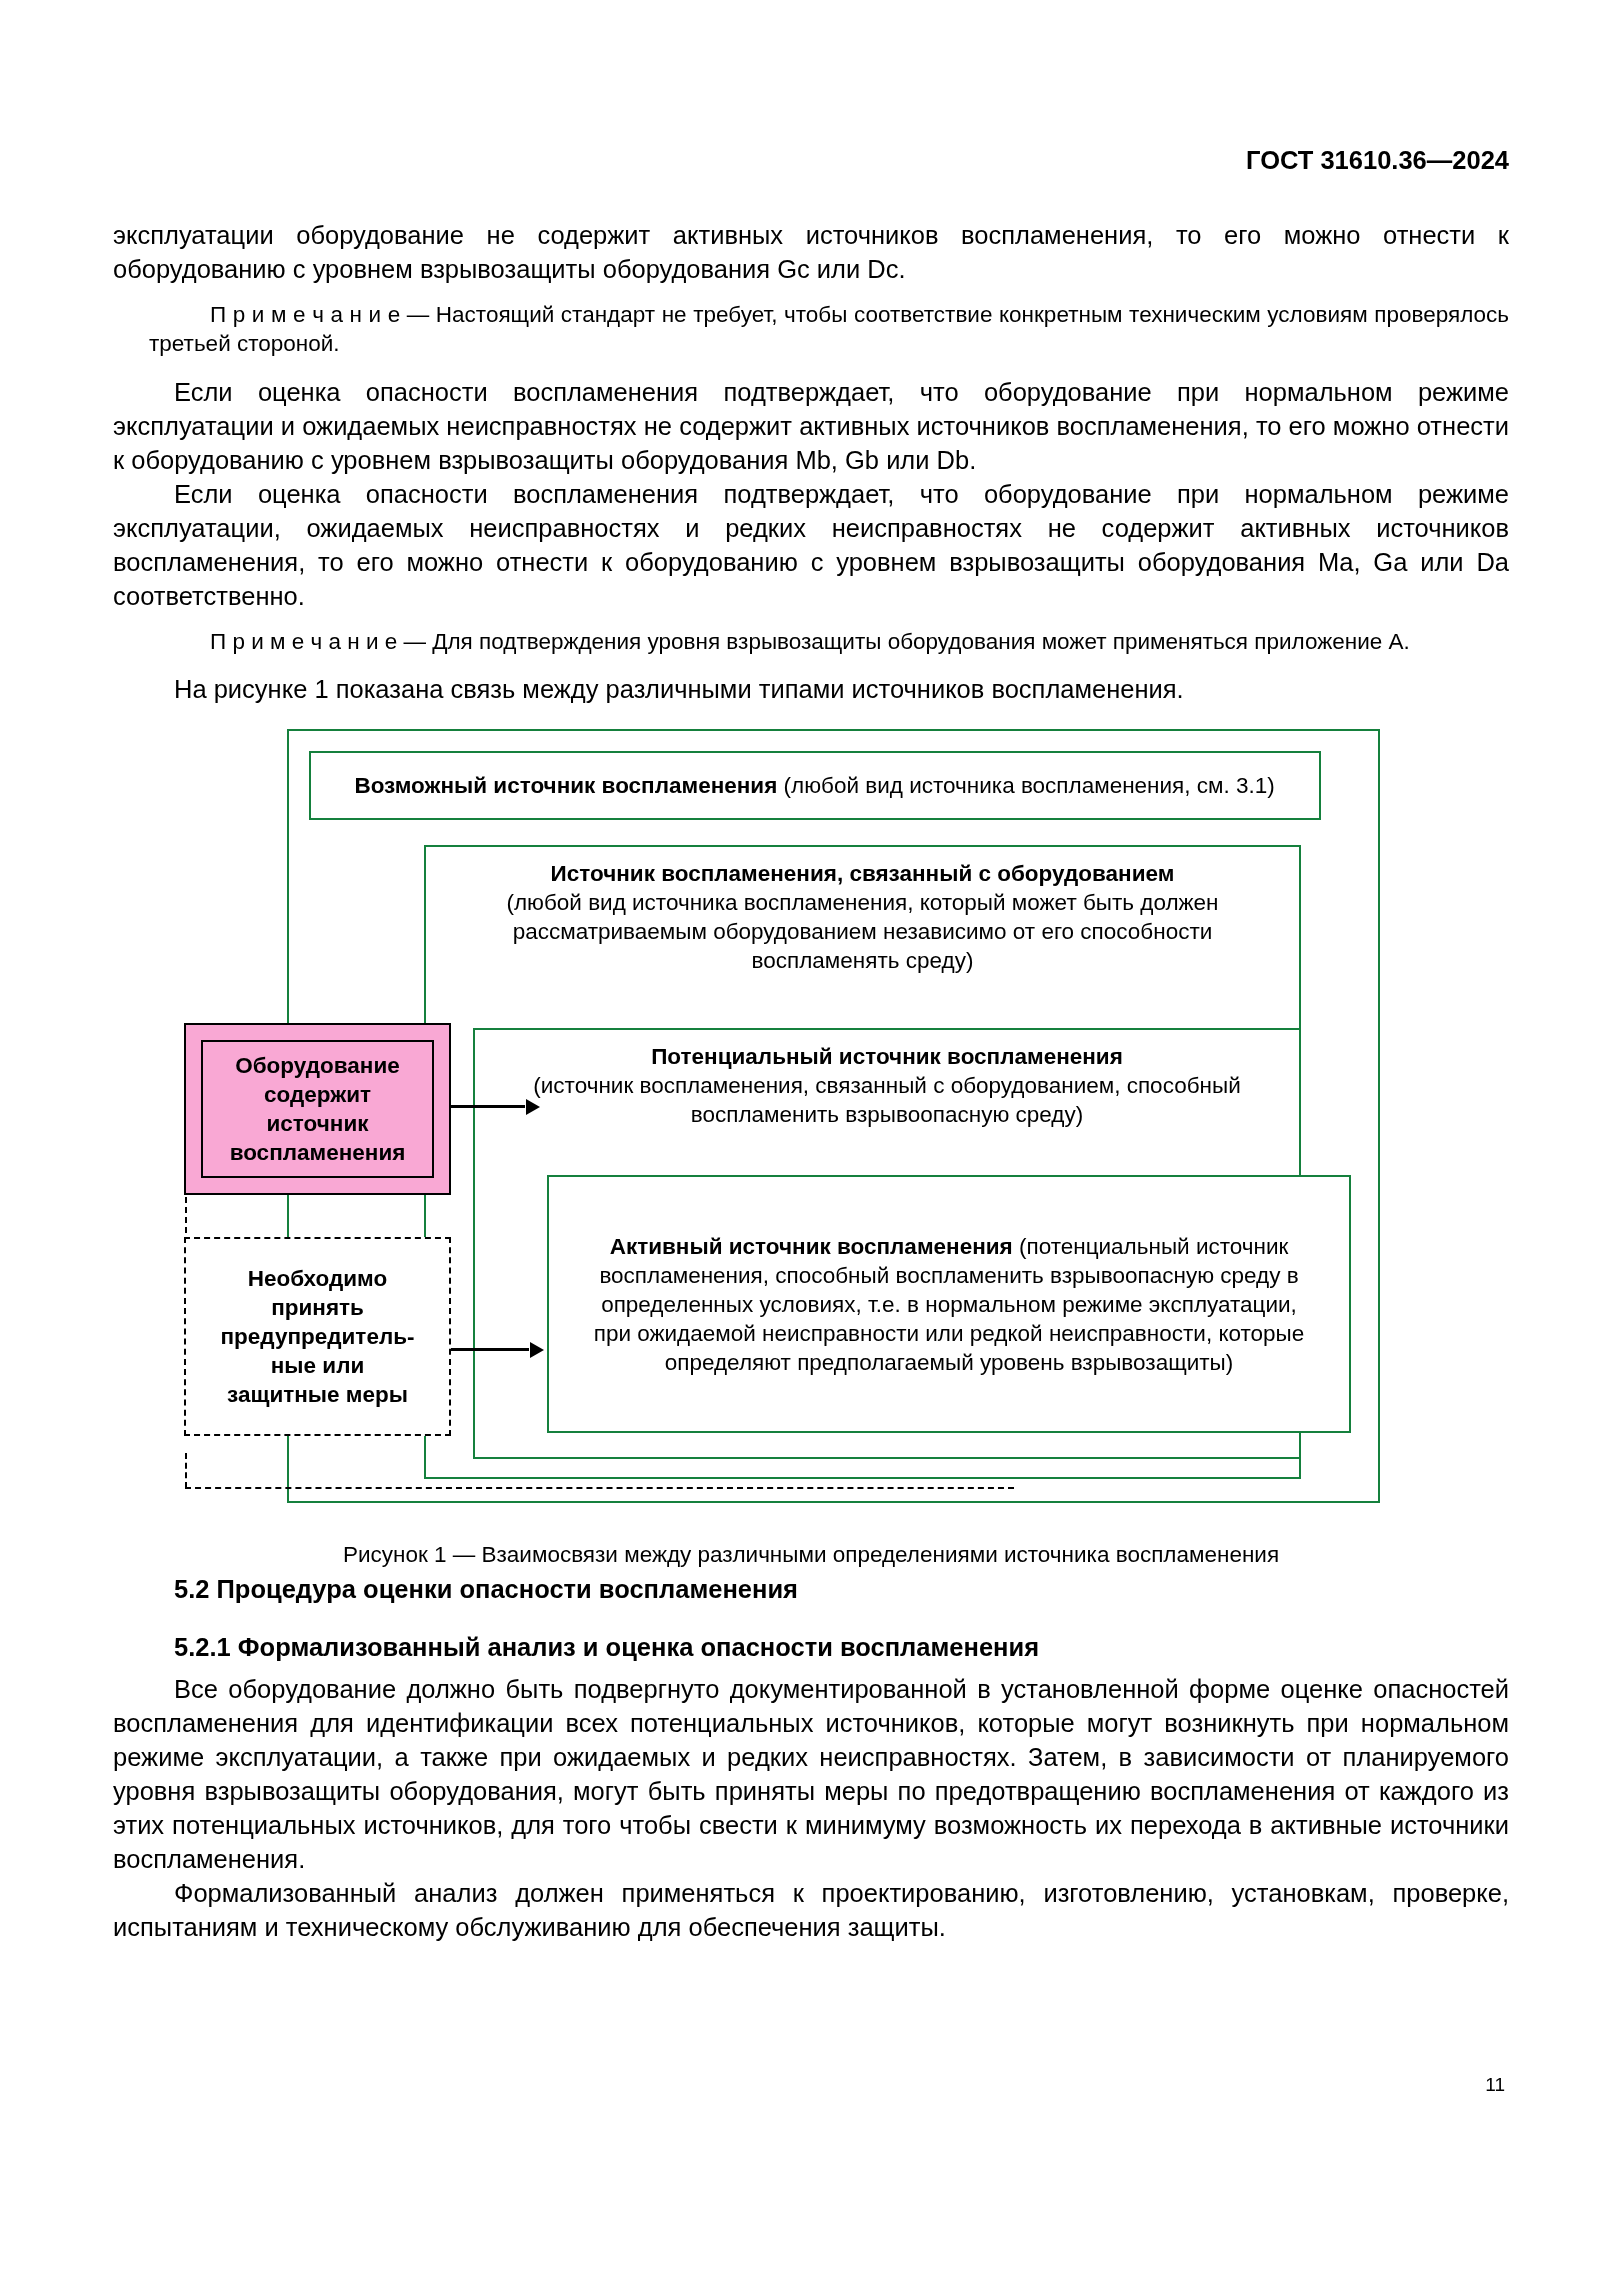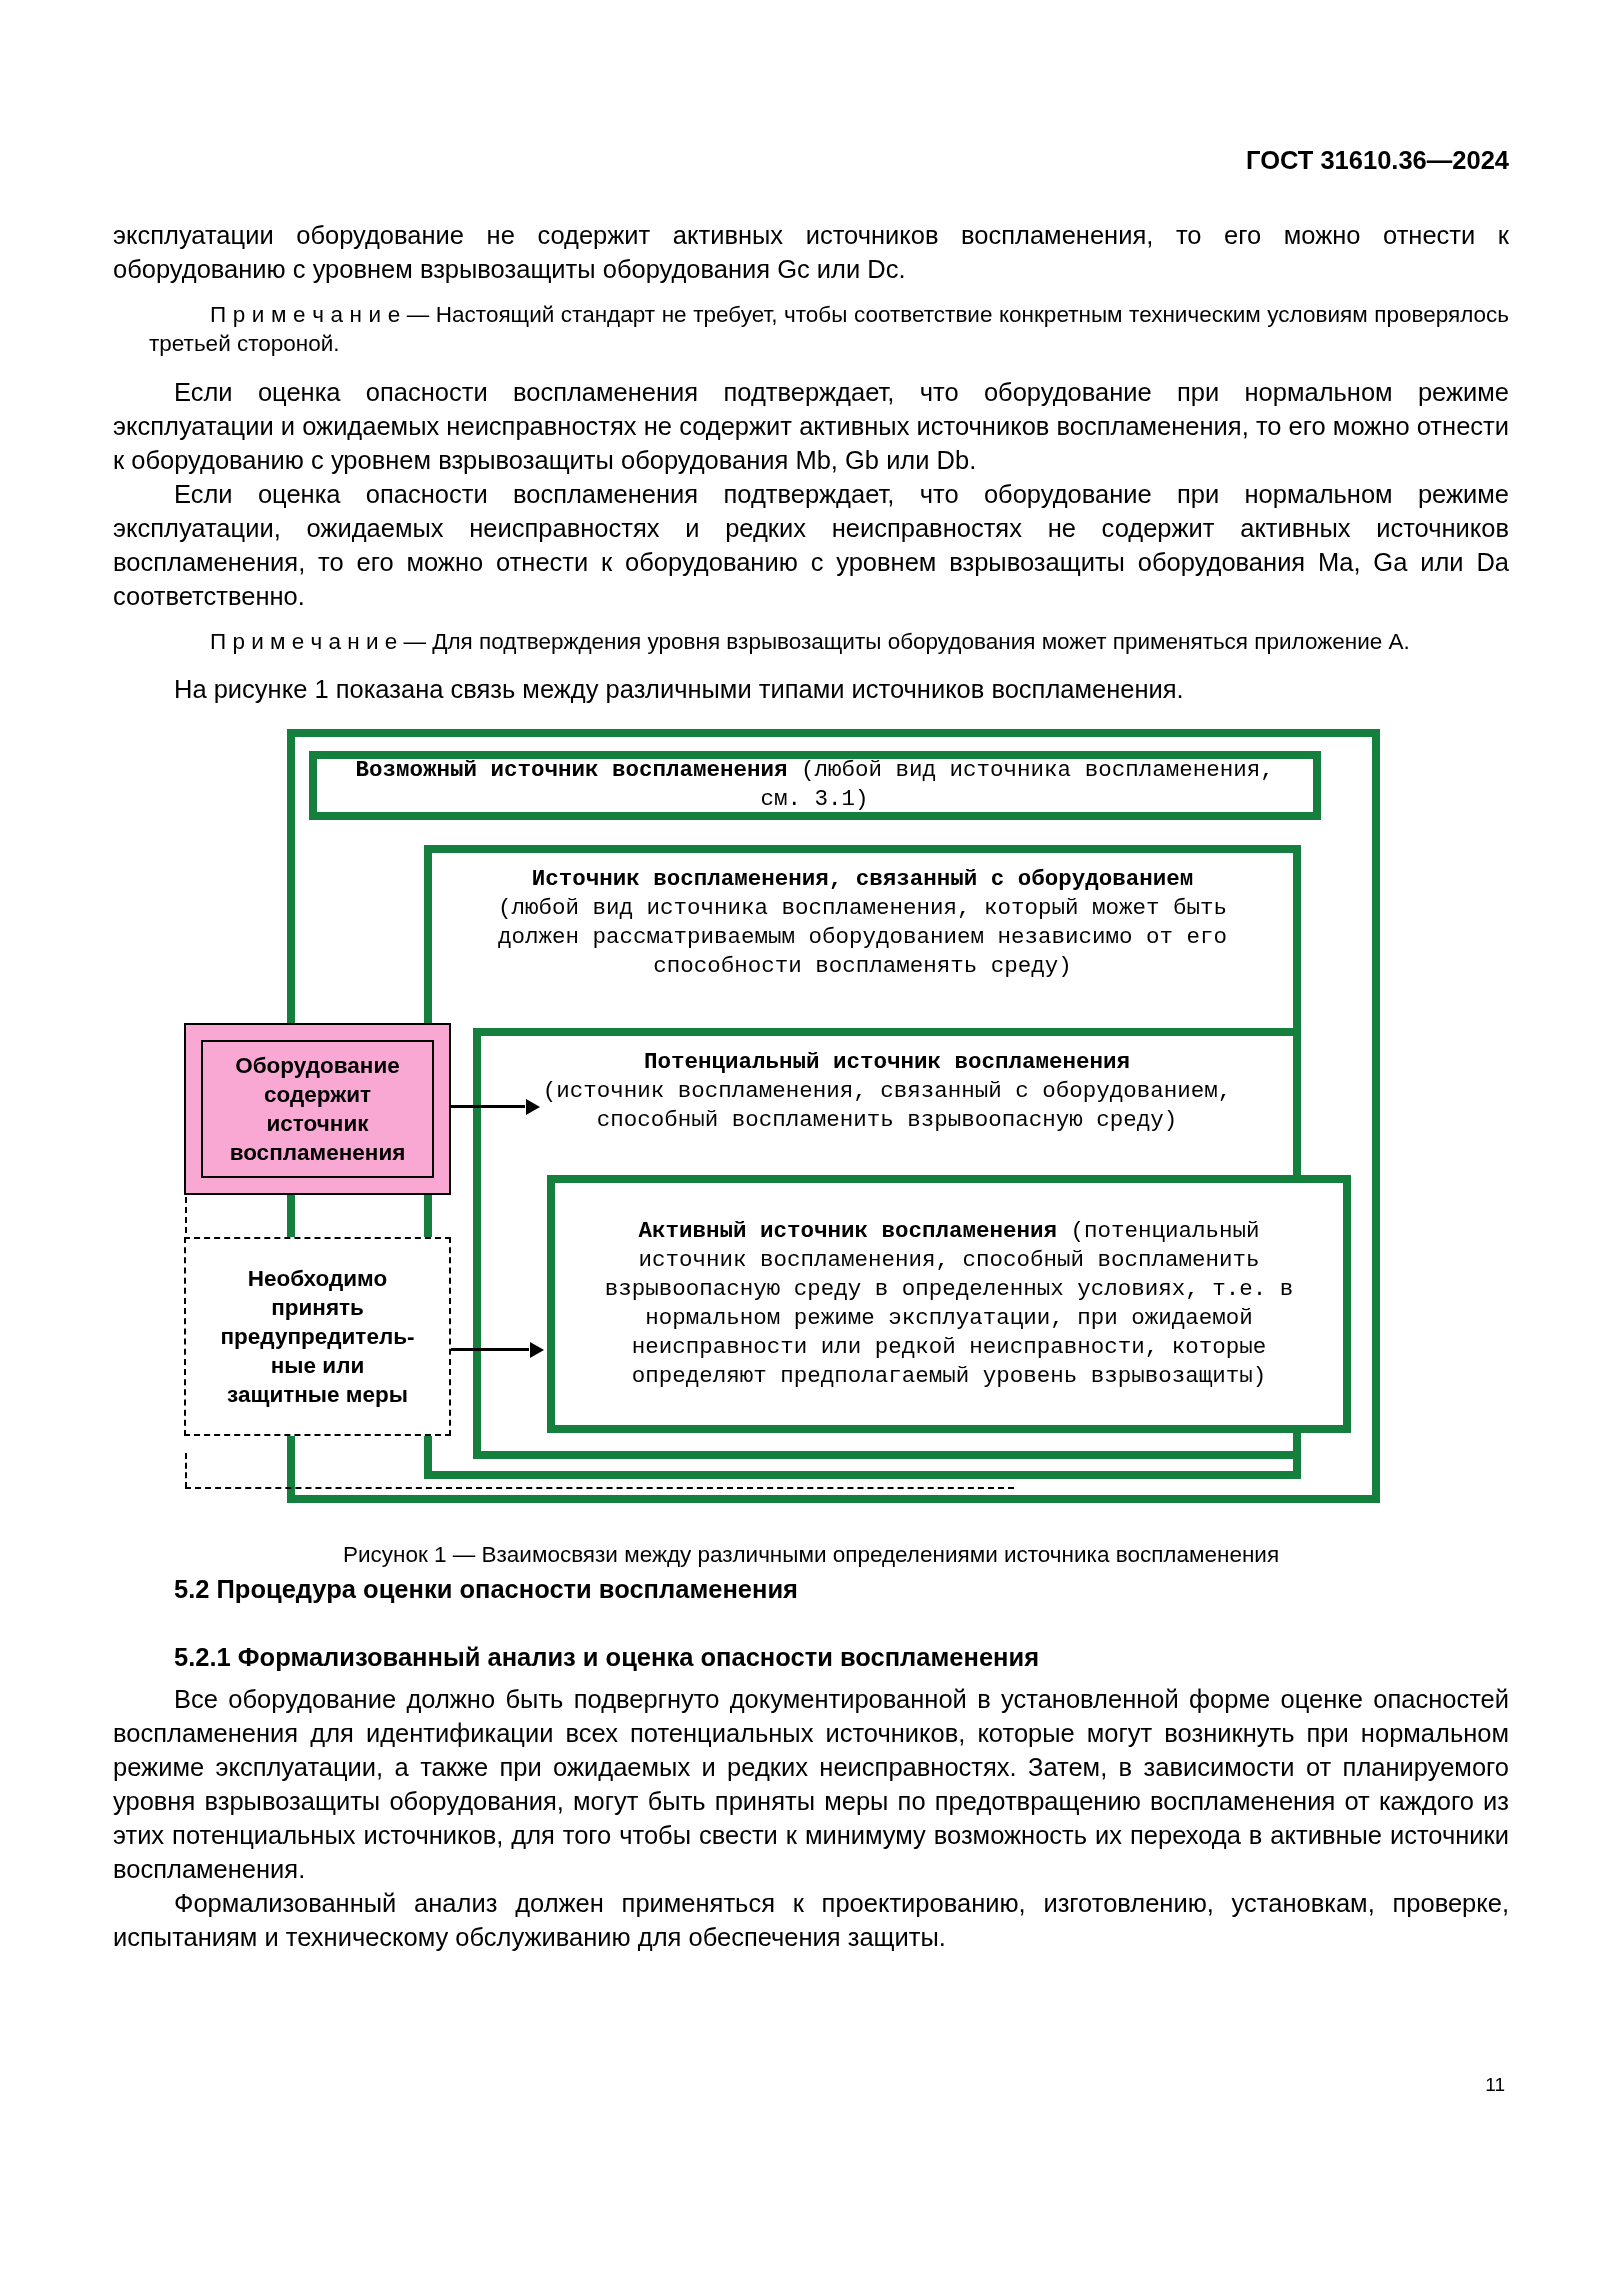--- a/index.html
+++ b/index.html
@@ -17,21 +17,21 @@
   .doc-header { text-align:right; font-weight:bold; font-size:25.5px; }
   p { margin:0; }
   .body-p { text-align:justify; text-indent:61px; }
   .no-indent { text-indent:0; }
   .note { font-size:22.5px; line-height:29px; text-align:justify; text-indent:61px;margin-left:36px; }
   .mt42 { margin-top:41px; } .mt18 { margin-top:17.6px; } .mt14 { margin-top:13.7px; }
   .mt16 { margin-top:15.7px; } .mt8  { margin-top:7.8px; }
 
   
   .figure { position:relative; margin:23.5px 0 0 174px; width:1093px; height:774px; font-size:22.5px; line-height:29px; }
-  .fbox { position:absolute; border:8px solid #15803d;font-family:Liberation Mono, monospace; }
+  .fbox { position:absolute; border:2px solid #15803d; }
   .fig-outer { left:0; top:0; width:1093px; height:774px; z-index:1; }
   .fig-title { left:21.6px; top:21.6px; width:1012px; height:69px; z-index:2;
                display:flex; align-items:center; justify-content:center; text-align:center; padding:0 13.7px; }
   .fig-box2 { left:137px; top:116px; width:877px; height:634px; z-index:2; }
   .fig-box3 { left:186px; top:299px; width:828px; height:431px; z-index:3; background:#fff; }
   .fig-box4 { left:260px; top:446px; width:804px; height:258px; z-index:4; background:#fff;
               display:flex; align-items:center; justify-content:center; }
   .btxt { margin:11.8px auto 0; max-width:774px; text-align:center; }
   .fig-box3 .btxt { max-width:755px; }
   .fig-box4 .btxt { margin:0 auto; max-width:725px; }
@@ -56,21 +56,21 @@
 
   .dash-v { position:absolute; width:0; border-left:2px dashed #000; z-index:5; }
   .dv1 { left:-102px; top:468px; height:56px; }
   .dv2 { left:-102px; top:724px; height:35px; }
   .dash-h { position:absolute; height:0; border-top:2px dashed #000; left:-102px; top:758px; width:829px; z-index:5; }
 
   .fig-caption { margin-top:35px; text-align:center; font-size:22.5px; }
 
   .heading { font-weight:bold; text-indent:61px; }
   .h52 { }
-  .h521 { margin-top:34px; }
+  .h521 { margin-top:24px; }
 
   .page-num { position:absolute; right:116px; top:2074px; font-size:19px; }
 </style>
 </head>
 <body>
 
 <div class="content">
 
   <div class="doc-header">ГОСТ 31610.36—2024</div>
 

